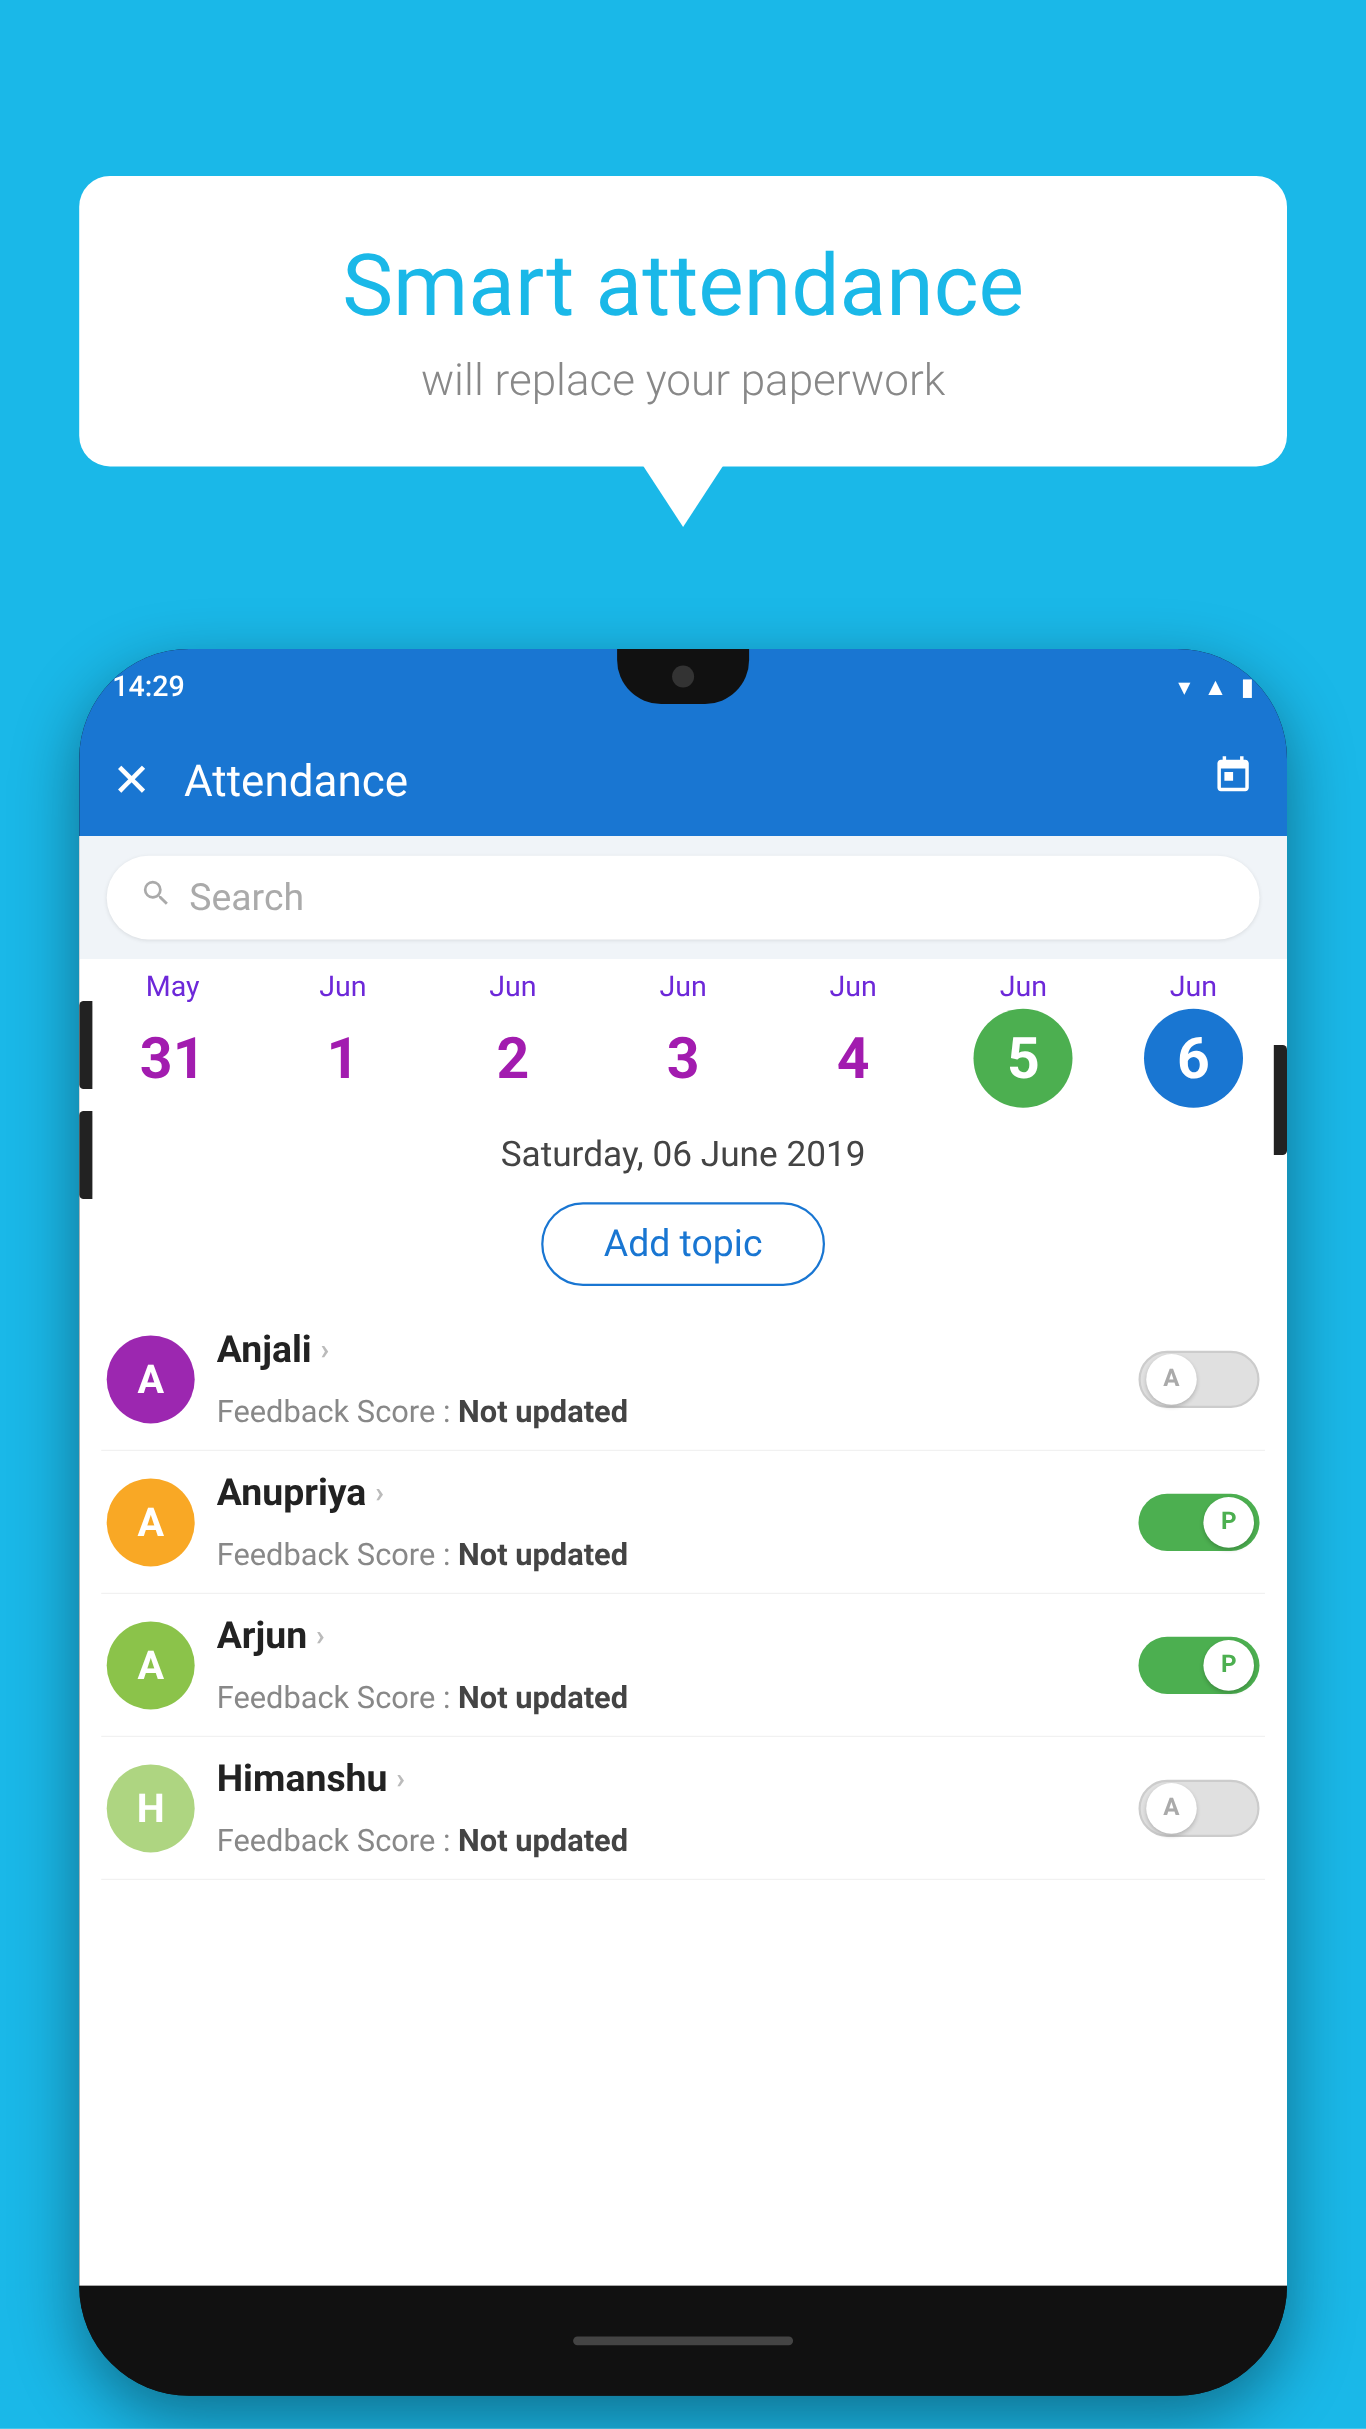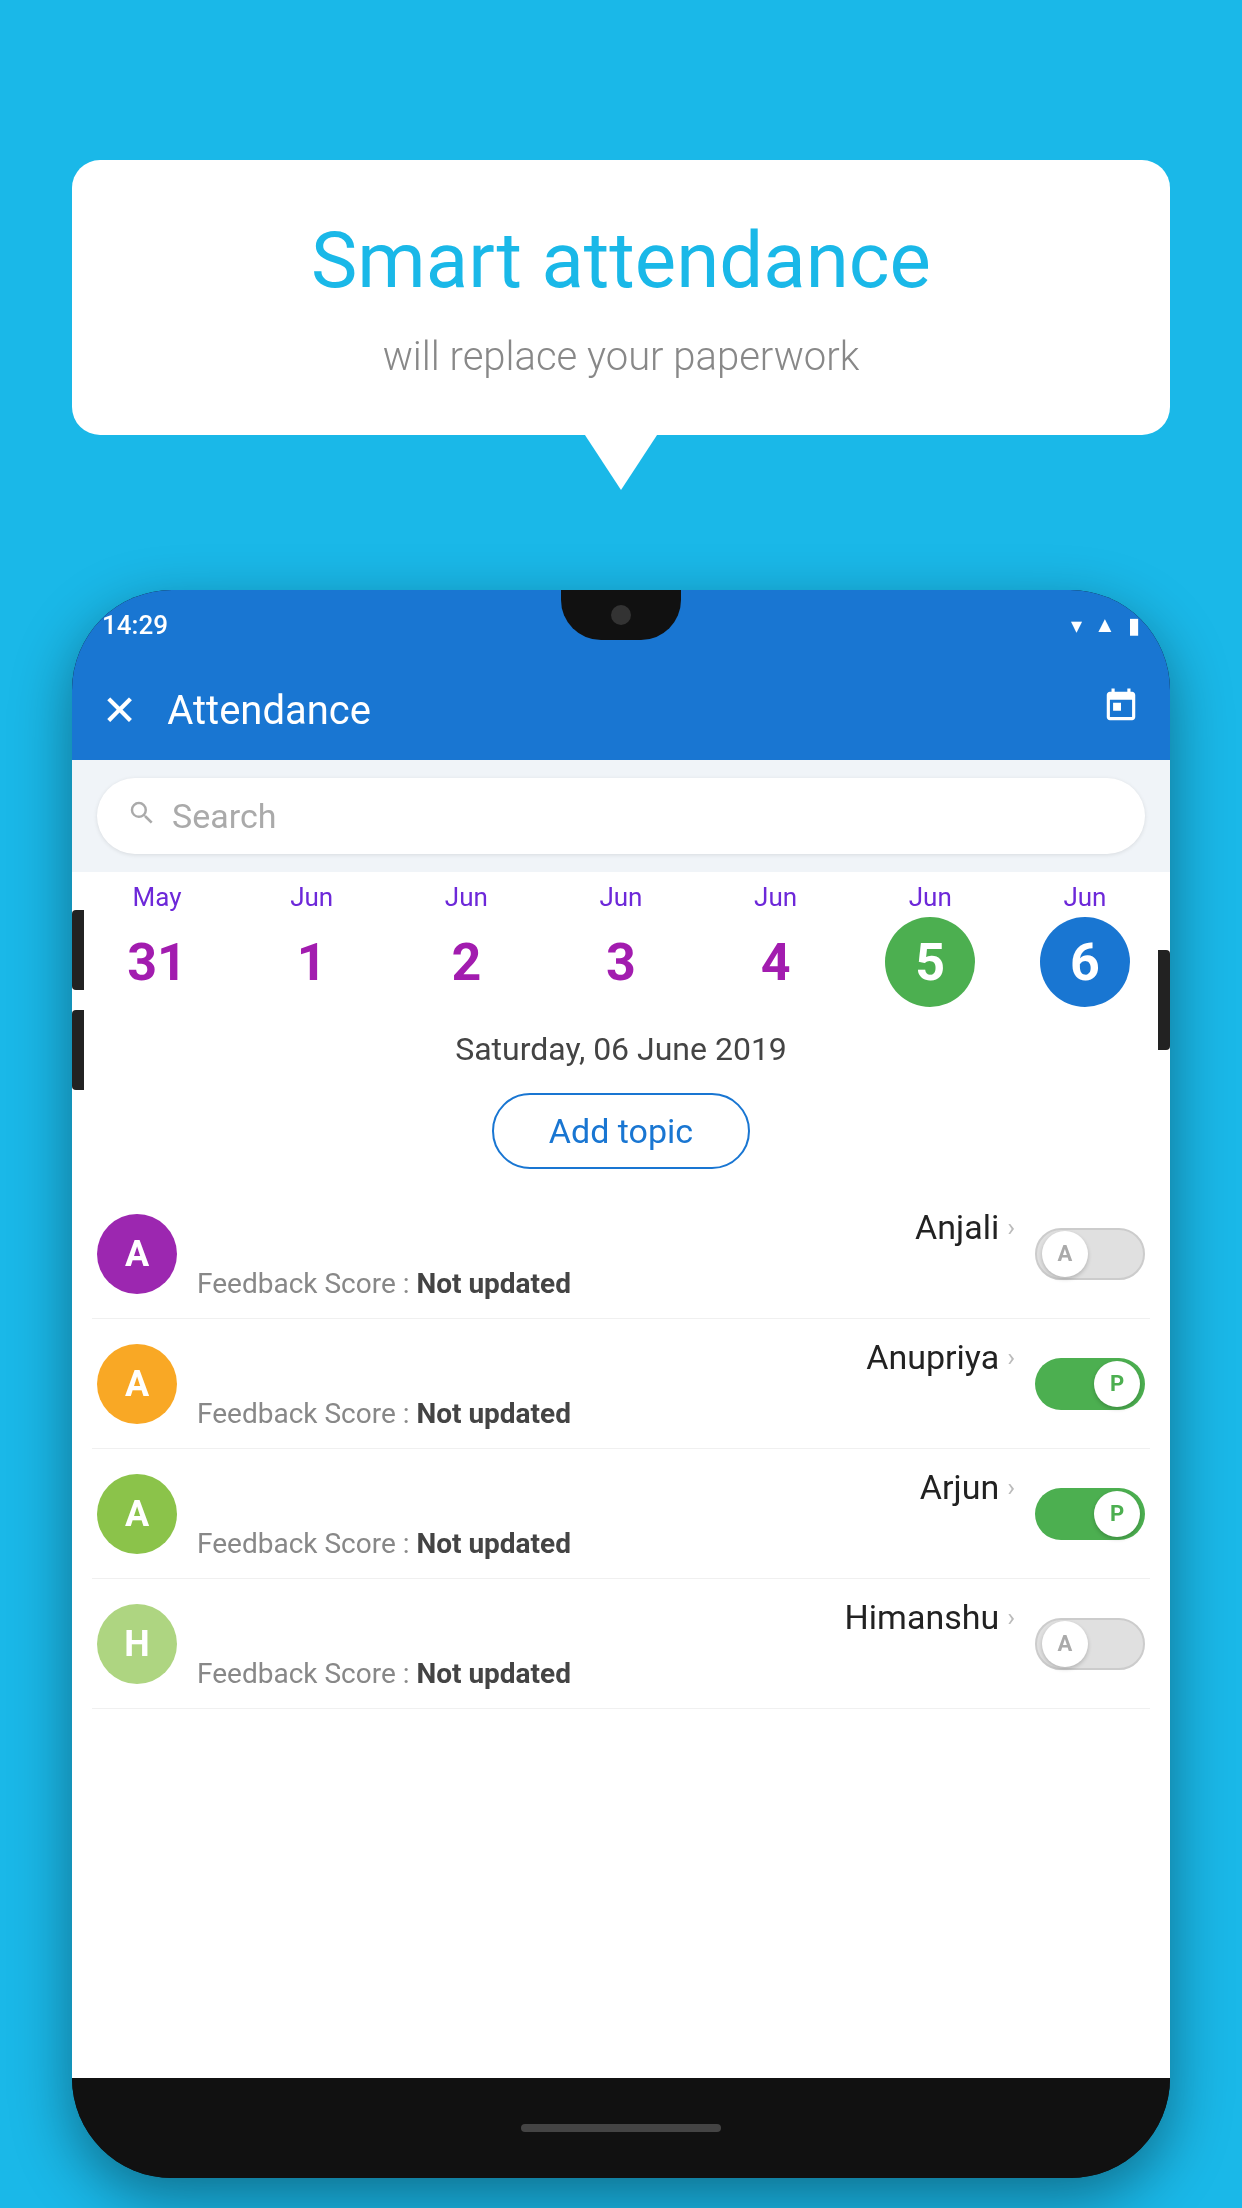--- a/index.html
+++ b/index.html
@@ -39,21 +39,21 @@
       height: 0;
       border-left: 38px solid transparent;
       border-right: 38px solid transparent;
       border-top: 58px solid white;
     }
 
     .speech-bubble h1 {
       color: #1ab8e8;
       font-size: 78px;
       font-weight: 400;
-      margin-bottom: 27px;
+      margin-bottom: 16px;
     }
 
     .speech-bubble p {
       color: #888;
       font-size: 40px;
       font-weight: 300;
     }
 
     
     .phone-frame {
@@ -292,25 +292,24 @@
       flex-shrink: 0;
     }
 
     .student-info {
       flex: 1;
     }
 
     .student-name {
       font-size: 34px;
       color: #222;
-      font-weight: 400;
+      font-weight: 700;
       display: flex;
       align-items: center;
       gap: 8px;
-      justify-content: flex-end;
     }
 
     .student-name .chevron {
       color: #bbb;
       font-size: 26px;
     }
 
     .student-feedback {
       font-size: 28px;
       color: #888;

